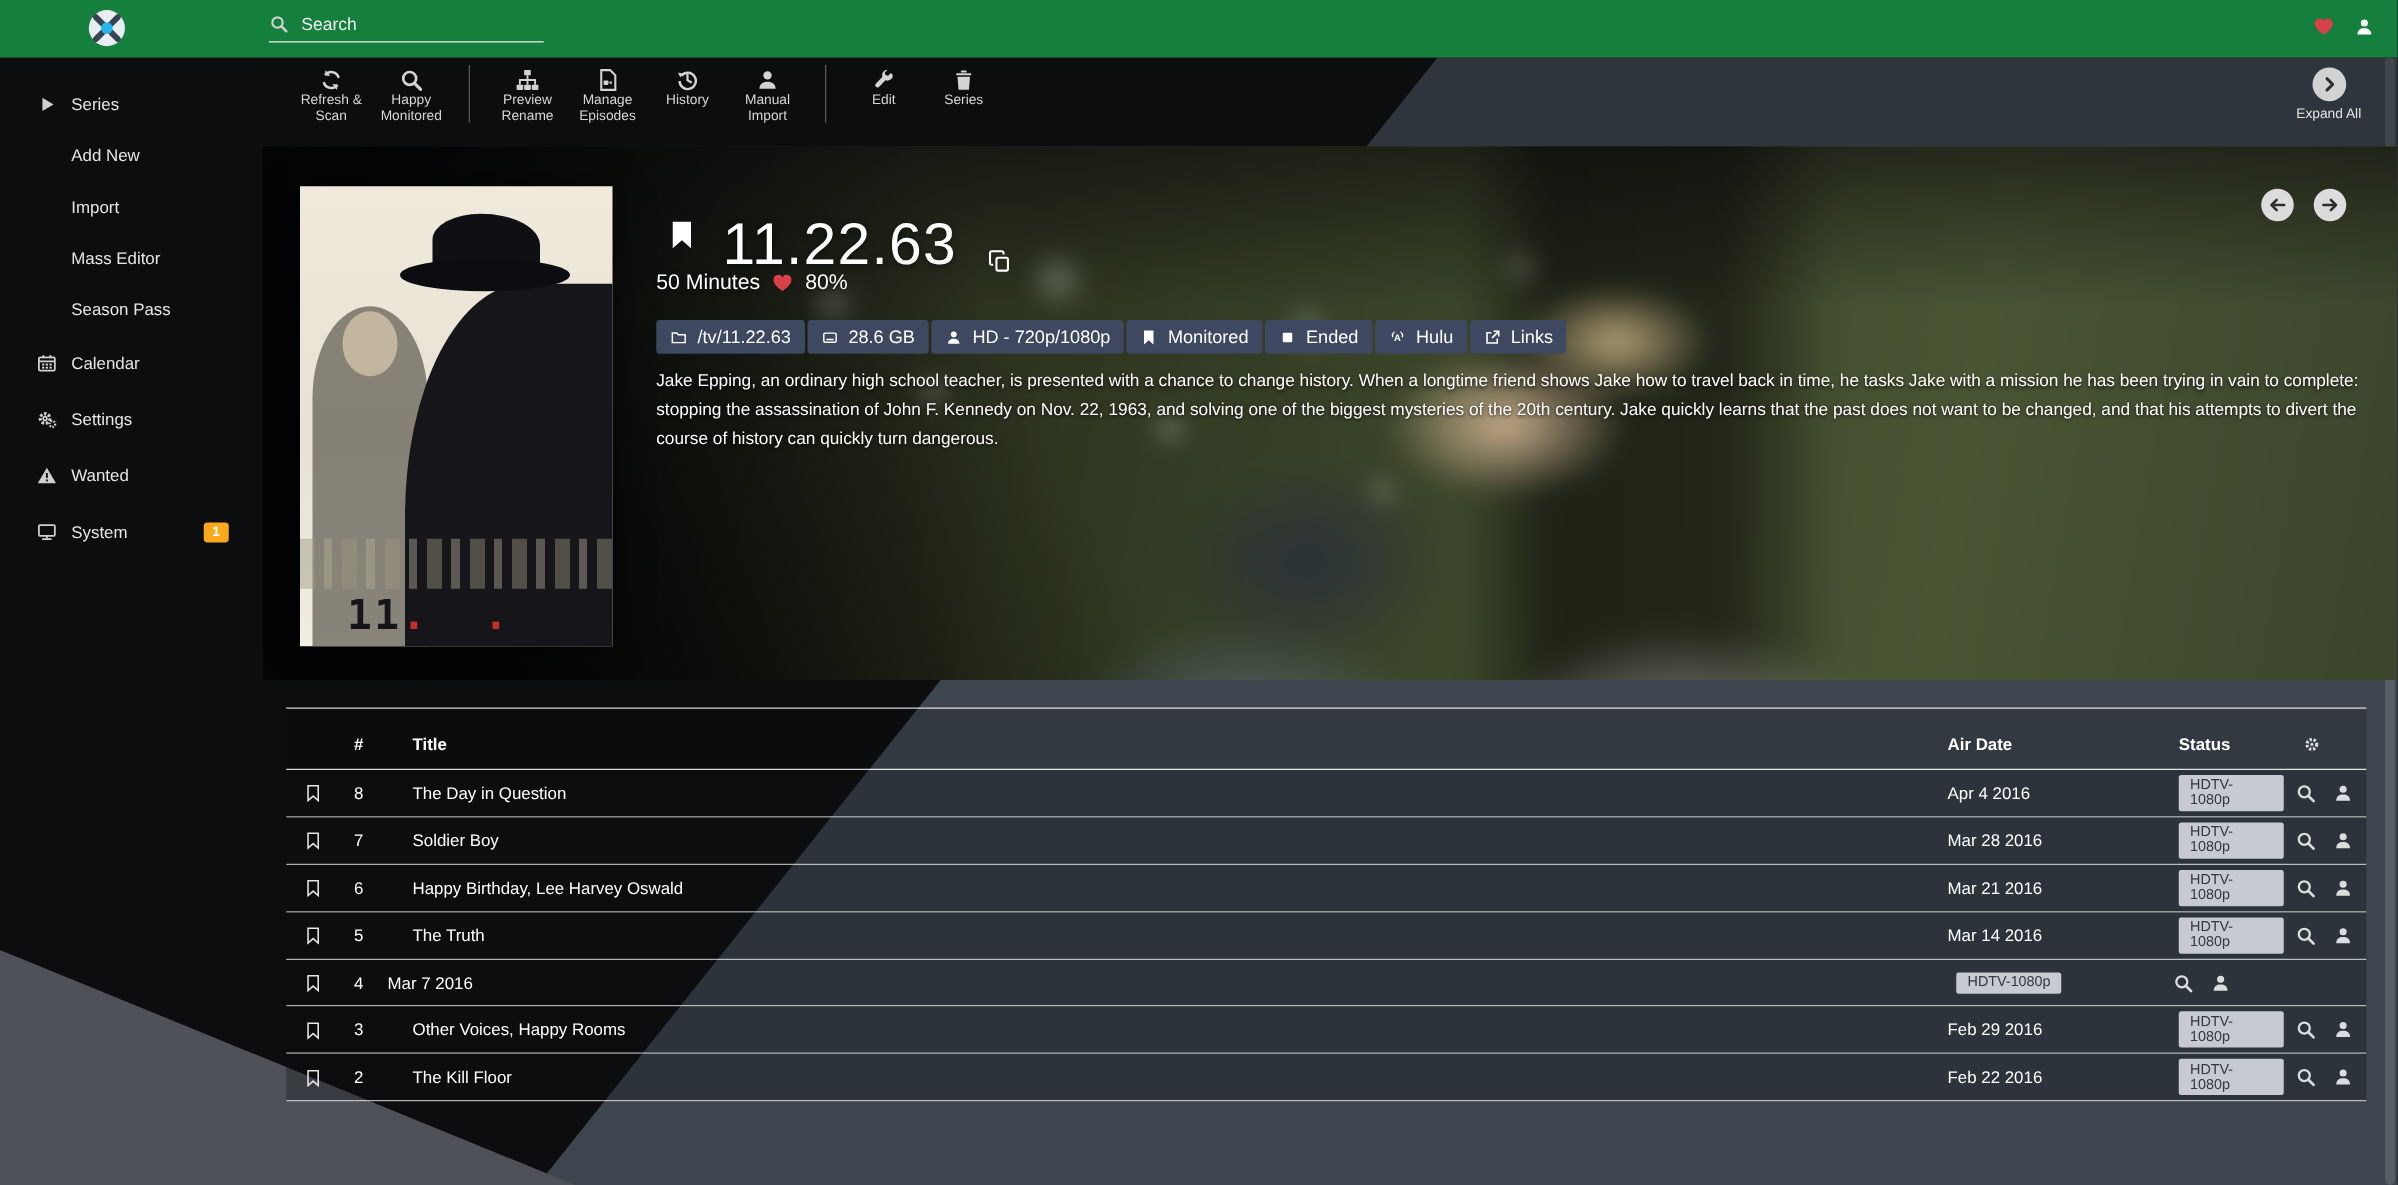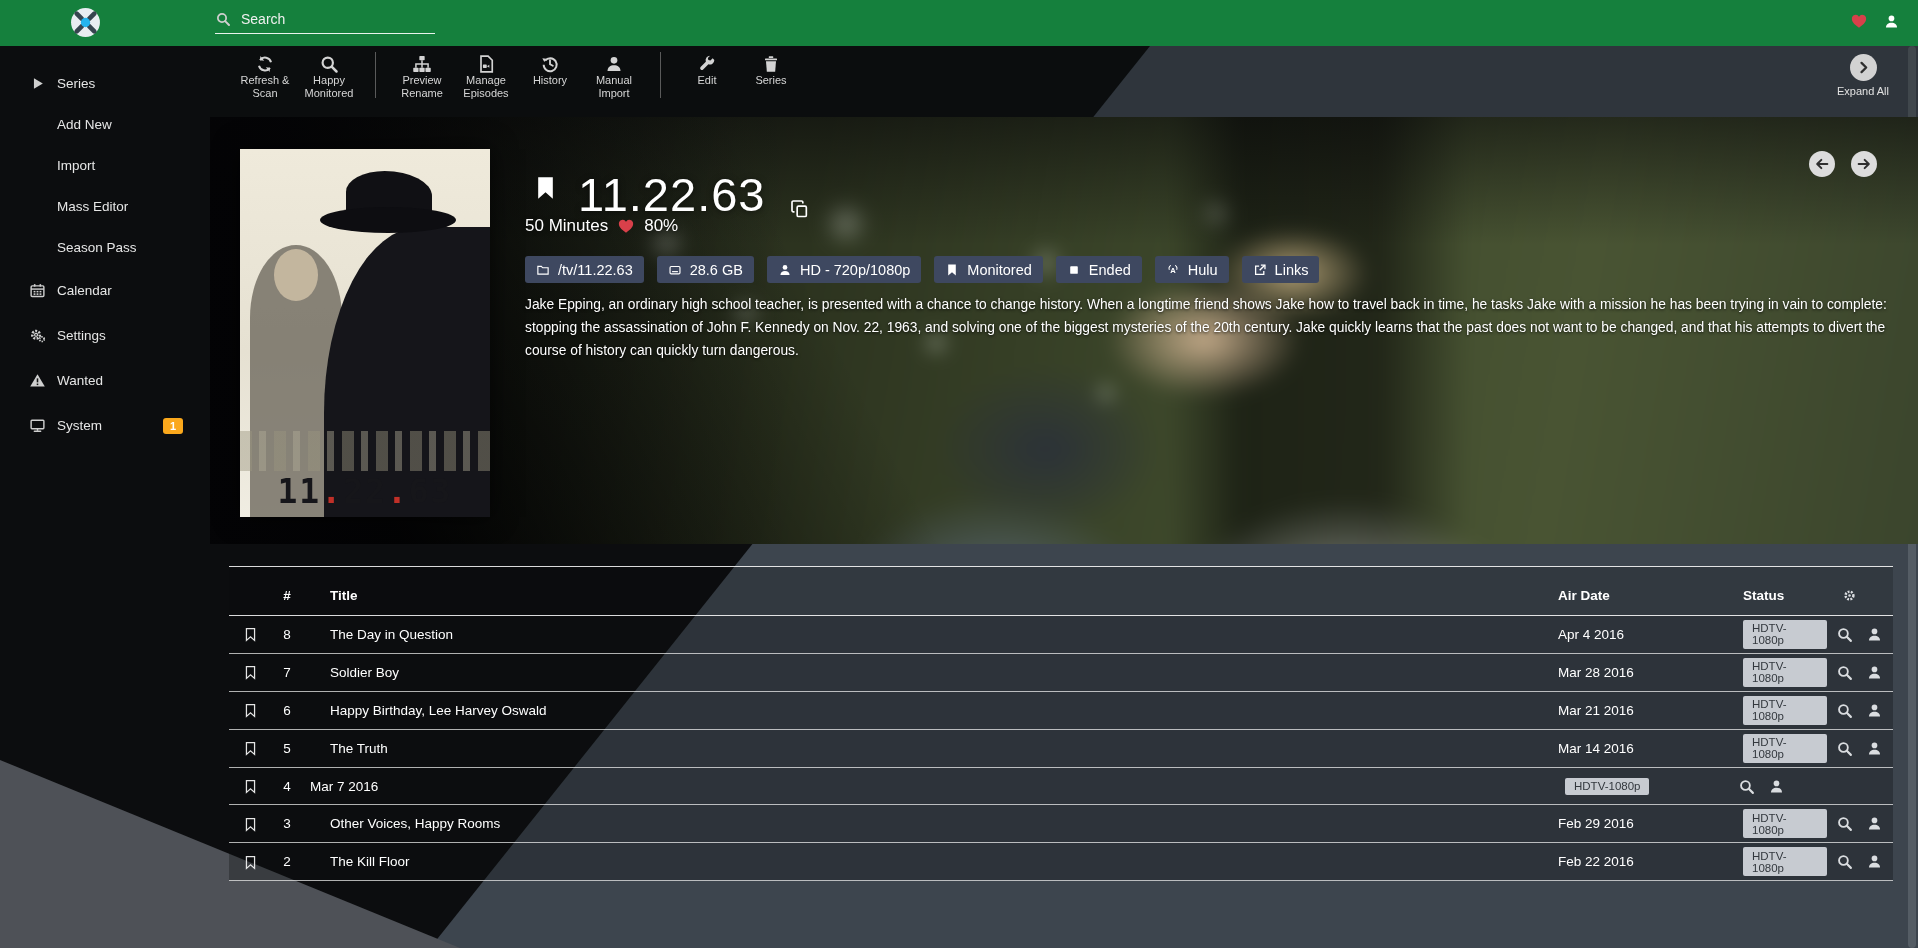--- a/index.html
+++ b/index.html
@@ -91,21 +91,21 @@
   .p-title .dot{color:#c03028}
 
   
   .title-bookmark{position:absolute;left:322px;top:46px;color:#fff}
   .series-title{position:absolute;left:368px;top:50px;font-size:47px;font-weight:300;letter-spacing:1px;
       text-shadow:0 1px 6px rgba(0,0,0,.5)}
   .copy-btn{position:absolute;left:580px;top:82px;color:#fff;cursor:pointer}
   .runtime-row{position:absolute;left:315px;top:99px;display:flex;align-items:center;gap:9px;font-size:17px;
       text-shadow:0 1px 4px rgba(0,0,0,.6)}
   .runtime-row .heart{color:var(--rating-heart)}
-  .badge-row{position:absolute;left:315px;top:139px;display:flex;gap:13px}
+  .badge-row{position:absolute;left:315px;top:139px;display:flex;gap:2px}
   .ibadge{background:var(--info-badge-bg);height:27px;padding:0 11px;border-radius:3px;display:flex;
       align-items:center;gap:8px;font-size:14.5px;color:#fff;white-space:nowrap}
   .ibadge .ic{color:#fff}
   .overview{position:absolute;left:315px;top:176px;width:1368px;font-size:13.8px;line-height:23px;
       text-shadow:0 1px 3px rgba(0,0,0,.8)}
   .nav-arrow{position:absolute;top:34px;width:26px;height:26px;border-radius:50%;background:#dcdcdc;
       color:#2e2e2e;display:flex;align-items:center;justify-content:center;cursor:pointer}
   .nav-arrow.prev{left:1599px}
   .nav-arrow.next{left:1641px}
 

